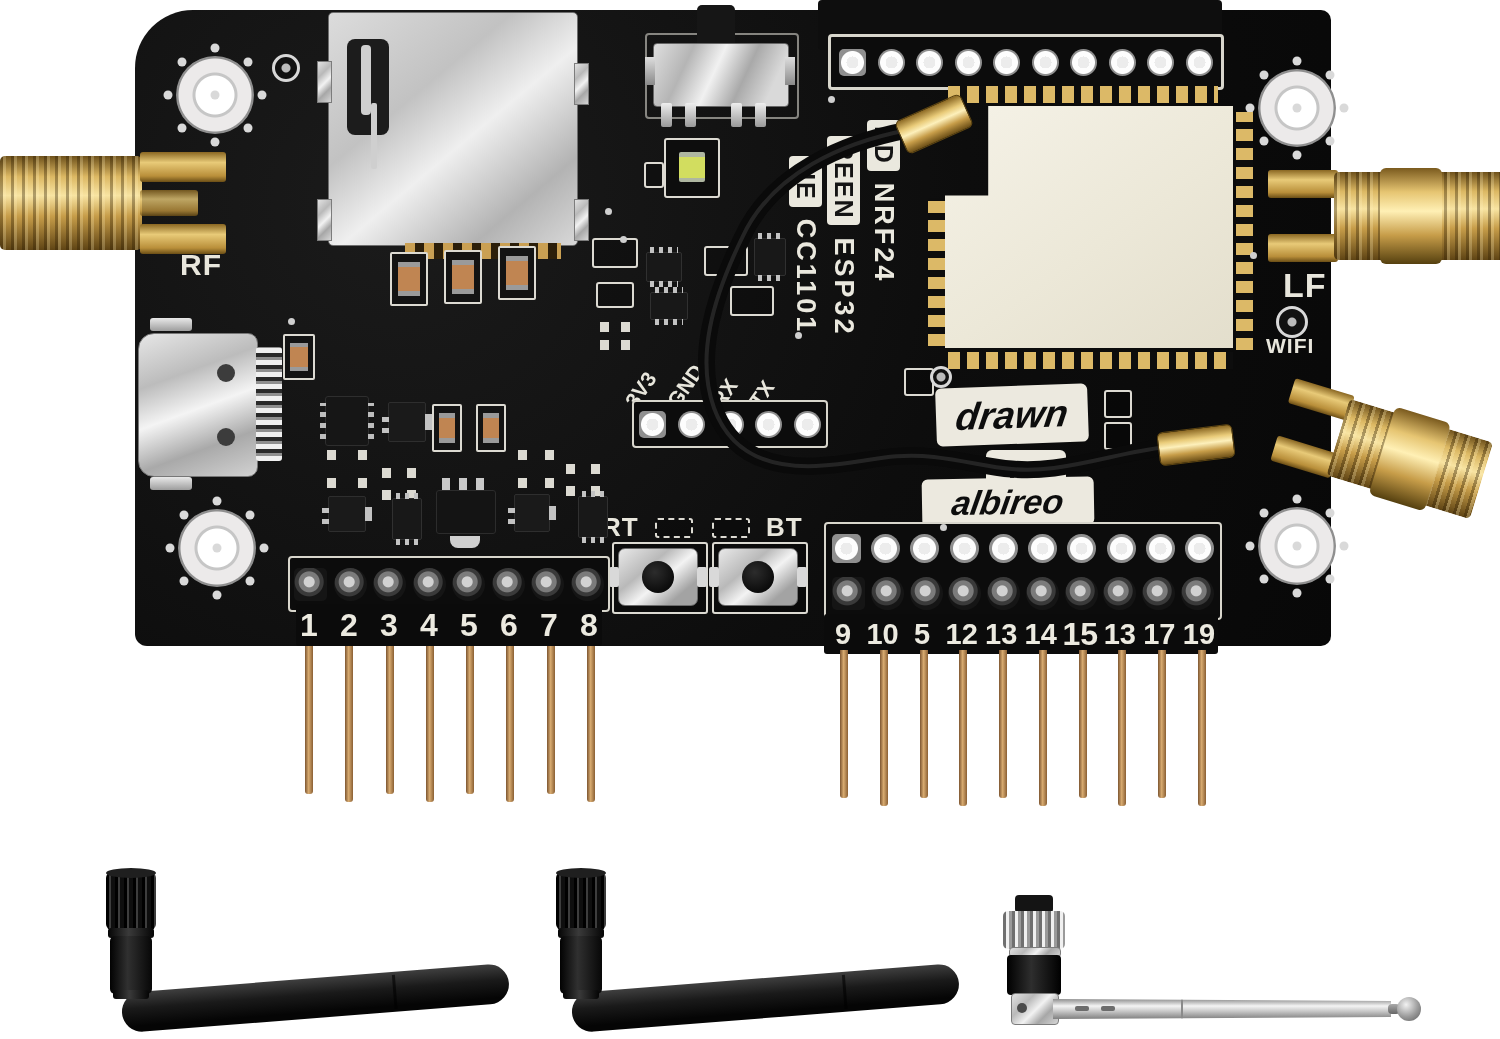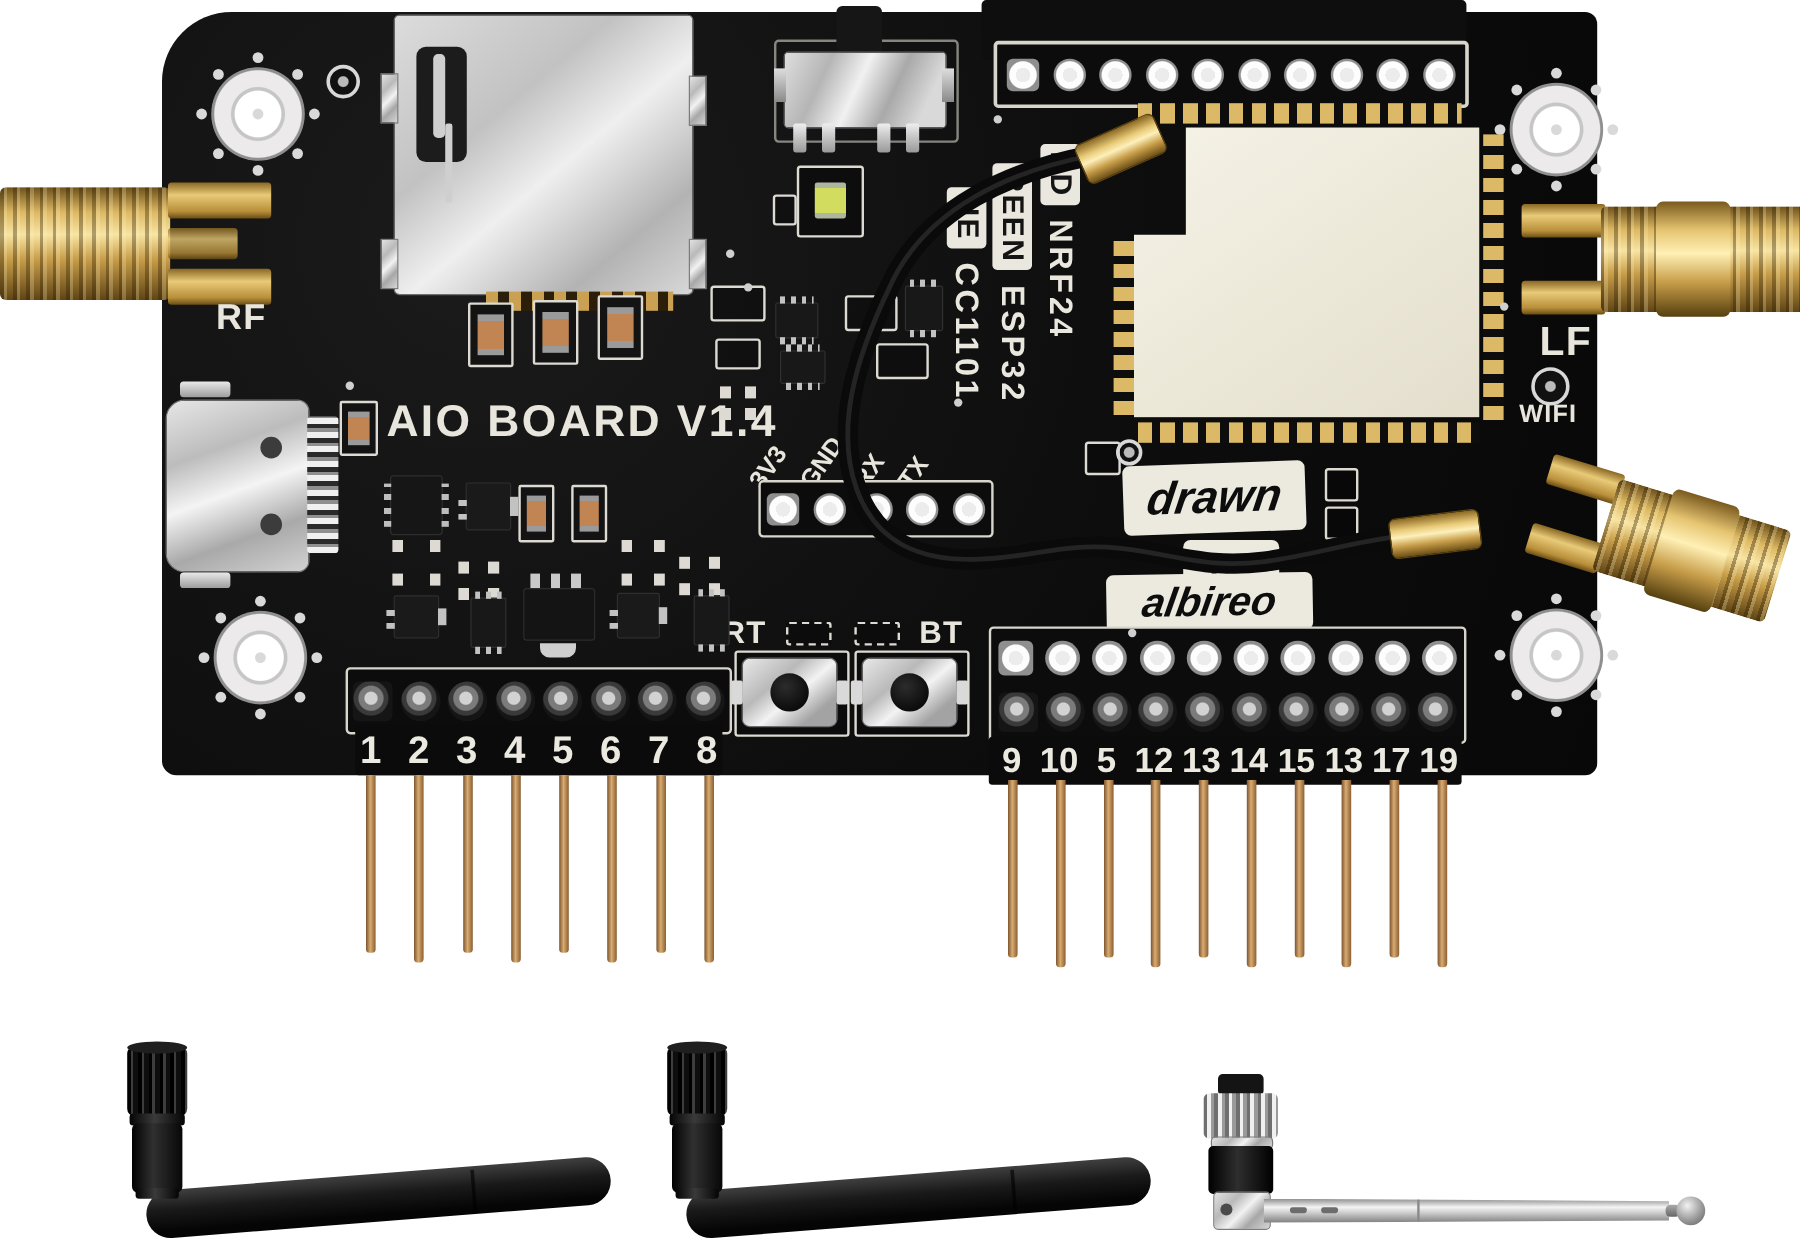--- a/index.html
+++ b/index.html
@@ -240,21 +240,20 @@
     <div class="sma-leg" style="left:0;top:64px;width:62px;height:26px;"></div>
     <div class="sma-barrel" style="left:58px;top:8px;width:150px;height:80px;"></div>
     <div class="sma-nut" style="left:104px;top:2px;width:58px;height:92px;"></div>
   </div>
 
   <div class="usb"></div>
   <div class="usb-comb"></div>
   <div class="usb-tab" style="left:150px;top:318px;"></div>
   <div class="usb-tab" style="left:150px;top:477px;"></div>
 
-  <div class="silk" style="left:322px;top:330px;font-size:37px;letter-spacing:2px;">AIO BOARD V1.4</div>
 
   <div class="padrow-h" style="left:948px;top:86px;width:270px;"></div>
   <div class="esp-module"></div>
   <div class="padrow-v" style="left:1236px;top:112px;height:238px;"></div>
   <div class="padrow-v" style="left:928px;top:198px;height:148px;"></div>
   <div class="padrow-h" style="left:948px;top:352px;width:285px;"></div>
 
   <div>
 
   <div class="legend-col" style="left: 900px; top: 120px;">
@@ -374,21 +373,21 @@
       </div>
   </div>
   <div class="numrow" style="left:824px;top:614px;width:394px;height:40px;align-items:center;">
 
   <span style="width:38px;font-size:29px;">9</span>
       <span style="width:38px;font-size:29px;">10</span>
       <span style="width:38px;font-size:29px;">5</span>
       <span style="width:38px;font-size:29px;">12</span>
       <span style="width:38px;font-size:29px;">13</span>
       <span style="width:38px;font-size:29px;">14</span>
-      <span style="width:38px;font-size:28px;">15</span>
+      <span style="width:38px;font-size:32px;">15</span>
       <span style="width:38px;font-size:29px;">13</span>
       <span style="width:38px;font-size:29px;">17</span>
       <span style="width:38px;font-size:29px;">19</span>
     </div>
   <div class="pins-down" style="left:840px;top:650px;width:366px;height:156px;">
 
   <i></i>
       <i></i>
       <i></i>
       <i></i>

